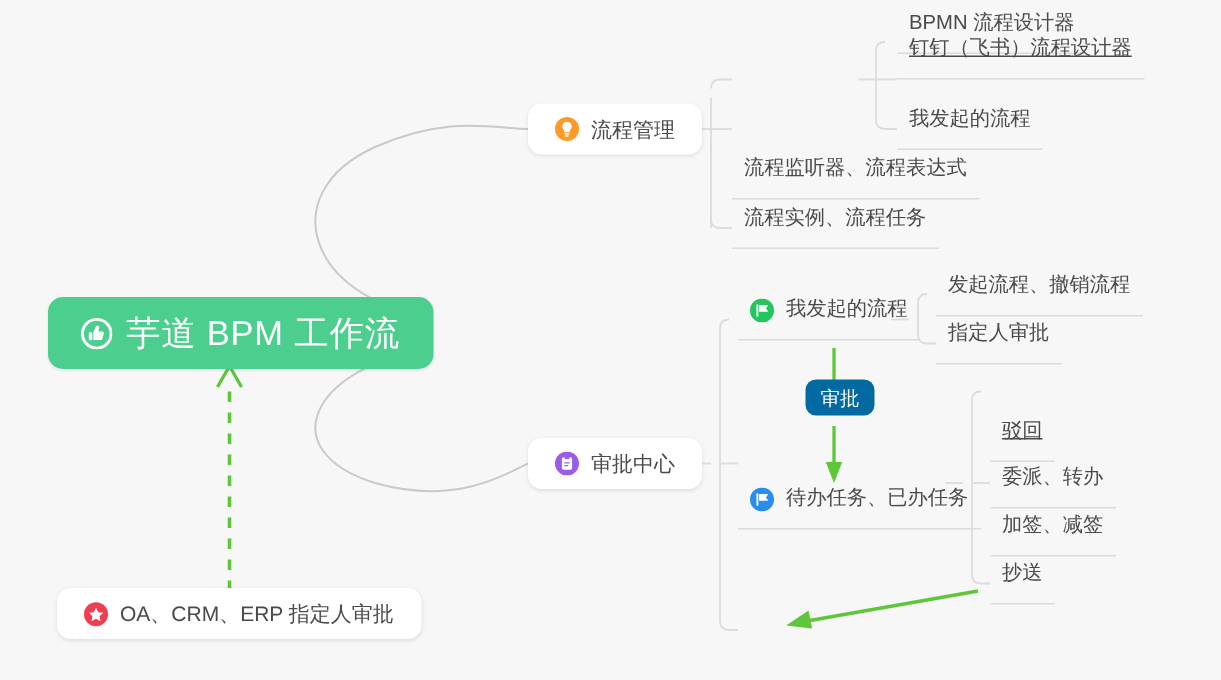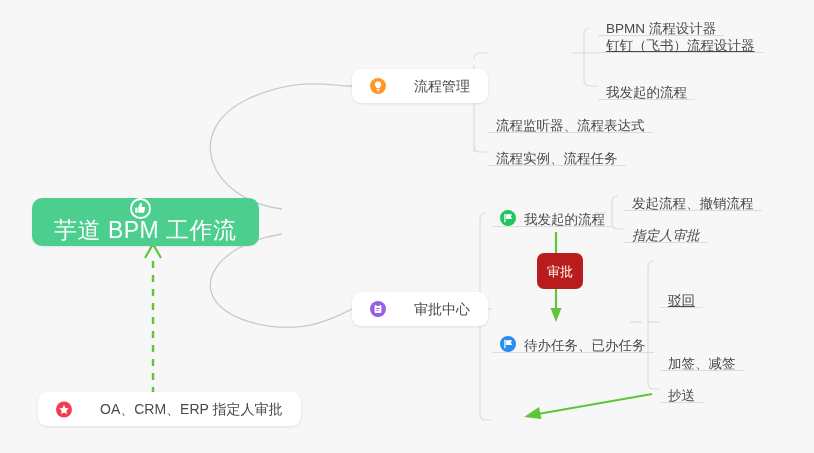--- a/index.html
+++ b/index.html
@@ -32,51 +32,49 @@
   
   .root {
     background: #4cce8f;
     border-radius: 10px;
     padding: 0 22px;
     height: 48px;
     box-shadow: 0 1px 2px rgba(0,0,0,0.08);
     color: #ffffff;
     font-size: 23px;
     letter-spacing: 0.5px;
-    flex-direction: column;
   }
   .root .label { color: #fff; }
 
   
   .card {
     background: #ffffff;
     border-radius: 9px;
     padding: 0 18px;
     height: 34px;
     box-shadow: 0 1px 3px rgba(0,0,0,0.10);
     font-size: 14px;
-    gap: 20px;
   }
 
   
   .leaf {
     height: 28px;
     padding: 0 8px 0 8px;
     font-size: 13.5px;
     border-bottom: 1px solid #dcdcdc;
-    align-items: flex-end;
+    align-items: flex-start;
   }
 
   
   .tag {
-    background: #b91c1c;
+    background: #0369a1;
     border-radius: 7px;
     color: #ffffff;
     font-size: 13px;
-    height: 36px;
+    height: 24px;
     padding: 0 10px;
     justify-content: center;
   }
   .tag .label { color: #fff; }
 
   
   .ico {
     width: 16px; height: 16px;
     border-radius: 50%;
     margin-right: 8px;
@@ -205,38 +203,41 @@
         <circle cx="8" cy="8" r="8" fill="#22c55e"></circle>
         <rect x="4.3" y="3.8" width="1.25" height="8.4" rx="0.5" fill="#fff"></rect>
         <path d="M6.1 4.3h5.3a0.5 0.5 0 0 1 0.42 0.78L10.6 6.6l1.22 1.52A0.5 0.5 0 0 1 11.4 8.9H6.1Z" fill="#fff"></path>
       </svg>
     </span>
     <span class="label">我发起的流程</span>
   </div>
   <div class="node leaf" style="left:624px; top:183px;">
     <span class="label">发起流程、撤销流程</span>
   </div>
-  <div class="node leaf" style="left:624px; top:215px;font-style:italic;">
+  <div class="node leaf" style="left:624px; top:215px;">
     <span class="label">指定人审批</span>
   </div>
 
   <div class="node leaf" style="left:492px; top:325px;">
     <span class="ico">
       <svg width="16" height="16" viewBox="0 0 16 16">
         <circle cx="8" cy="8" r="8" fill="#2b8cf0"></circle>
         <rect x="4.3" y="3.8" width="1.25" height="8.4" rx="0.5" fill="#fff"></rect>
         <path d="M6.1 4.3h5.3a0.5 0.5 0 0 1 0.42 0.78L10.6 6.6l1.22 1.52A0.5 0.5 0 0 1 11.4 8.9H6.1Z" fill="#fff"></path>
       </svg>
     </span>
     <span class="label">待办任务、已办任务</span>
   </div>
 
   <div class="node leaf" style="left:660px; top:280px;text-decoration:underline;">
     <span class="label">驳回</span>
   </div>
+  <div class="node leaf" style="left:660px; top:311px;">
+    <span class="label">委派、转办</span>
+  </div>
   <div class="node leaf" style="left:660px; top:343px;">
     <span class="label">加签、减签</span>
   </div>
   <div class="node leaf" style="left:660px; top:375px;">
     <span class="label">抄送</span>
   </div>
 
 
   <div class="node tag" style="left:537px; top:253px;">
     <span class="label">审批</span>

